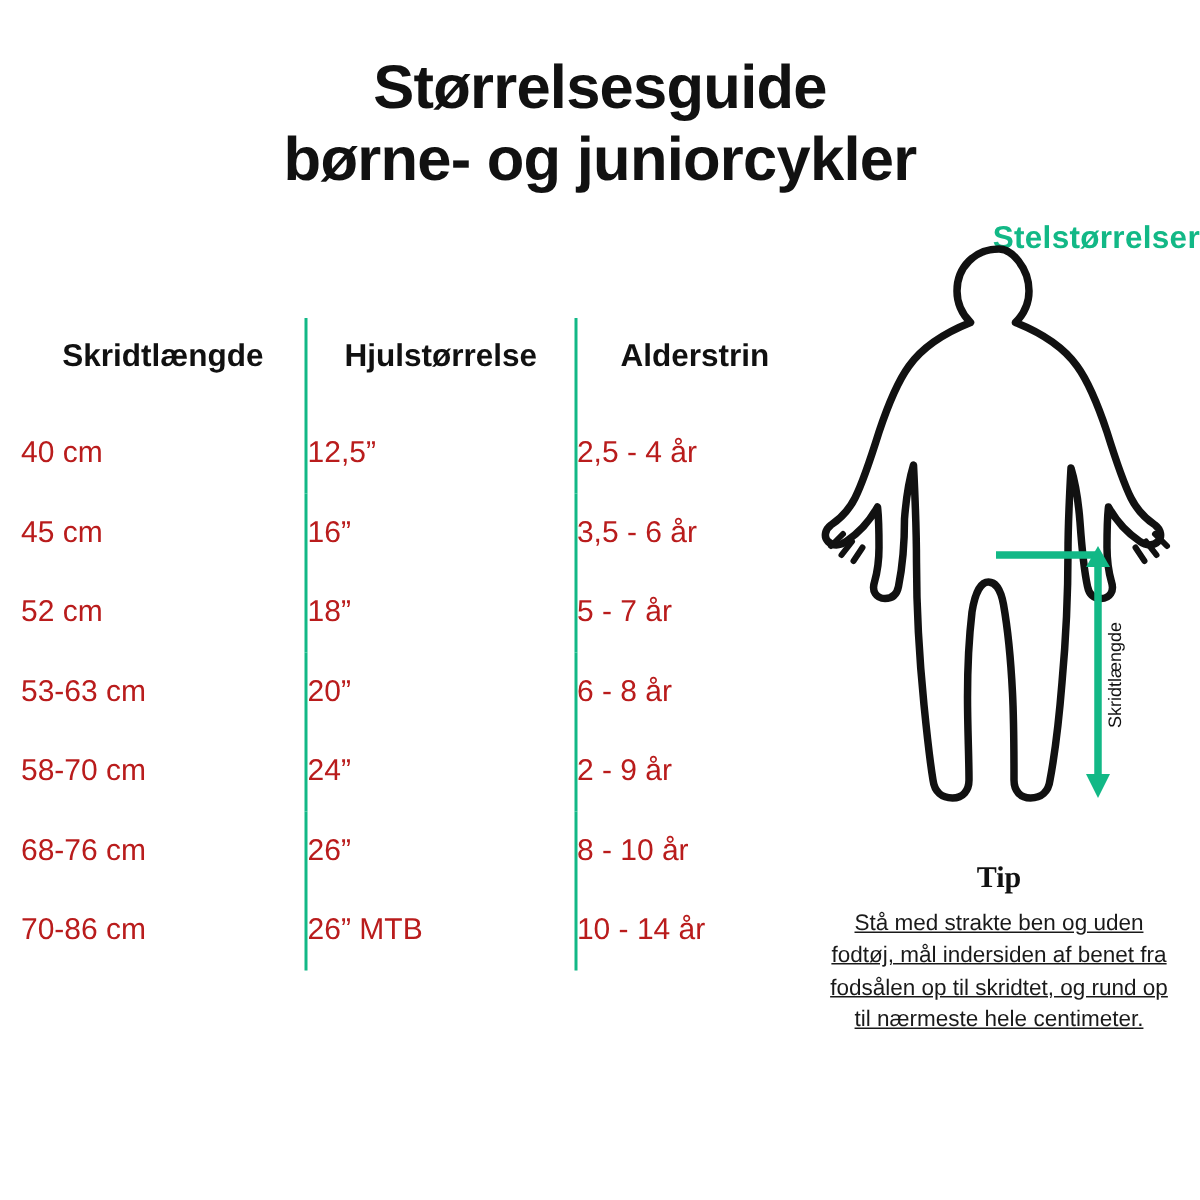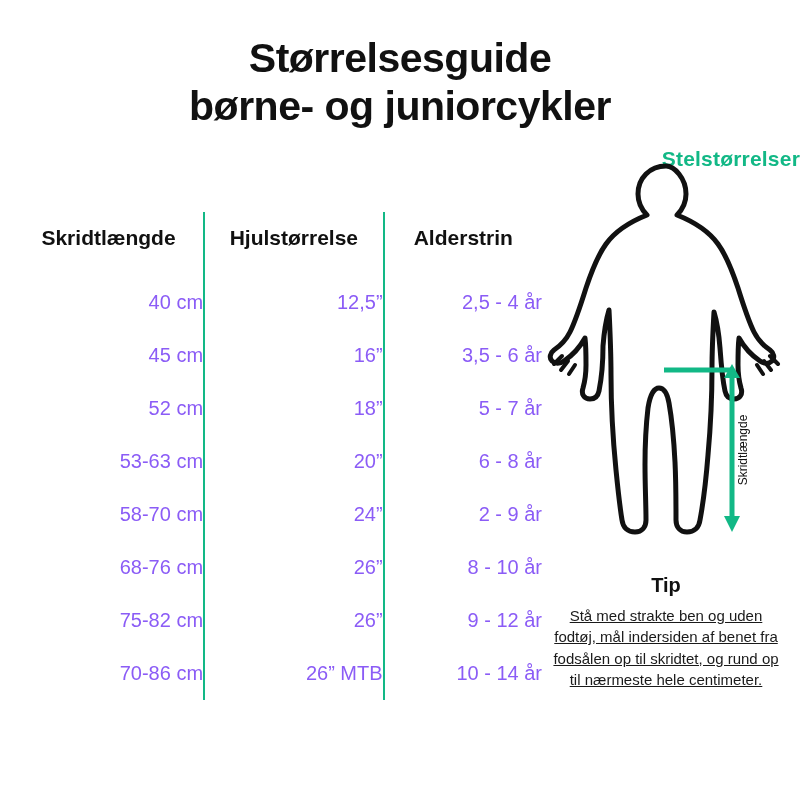--- a/index.html
+++ b/index.html
@@ -58,23 +58,23 @@
   table.size-table th {
     font-size: 21px;
     font-weight: bold;
     color: #111111;
     padding: 14px 0 26px 0;
     text-align: center;
     vertical-align: middle;
   }
   table.size-table td {
     font-size: 20px;
-    color: #8b5cf6;
+    color: #b91c1c;
     padding: 15px 0;
-    text-align: right;
+    text-align: left;
     vertical-align: middle;
   }
   
   table.size-table th:nth-child(1),
   table.size-table td:nth-child(1) { width: 36%; }
   table.size-table th:nth-child(2),
   table.size-table td:nth-child(2) {
     width: 34%;
     border-left: 2px solid #12b886;
     border-right: 2px solid #12b886;
@@ -92,20 +92,21 @@
   }
   .figure-svg {
     display: block;
     margin: 0 auto;
   }
   .tip-title {
     margin-top: 14px;
     font-size: 20px;
     font-weight: bold;
     color: #111111;
+    font-family: Liberation Serif, serif;
   }
   .tip-text {
     margin-top: 8px;
     font-size: 15px;
     line-height: 1.42;
     color: #1a1a1a;
     padding: 0 8px;
     text-decoration: underline;
   }
   .vlabel {
@@ -157,25 +158,20 @@
         </tr>
         <tr>
           <td>58-70 cm</td>
           <td>24”</td>
           <td>2 - 9 år</td>
         </tr>
         <tr>
           <td>68-76 cm</td>
           <td>26”</td>
           <td>8 - 10 år</td>
-        </tr>
-        <tr>
-          <td>75-82 cm</td>
-          <td>26”</td>
-          <td>9 - 12 år</td>
         </tr>
         <tr>
           <td>70-86 cm</td>
           <td>26” MTB</td>
           <td>10 - 14 år</td>
         </tr>
       </tbody>
     </table>
   </div>
 

